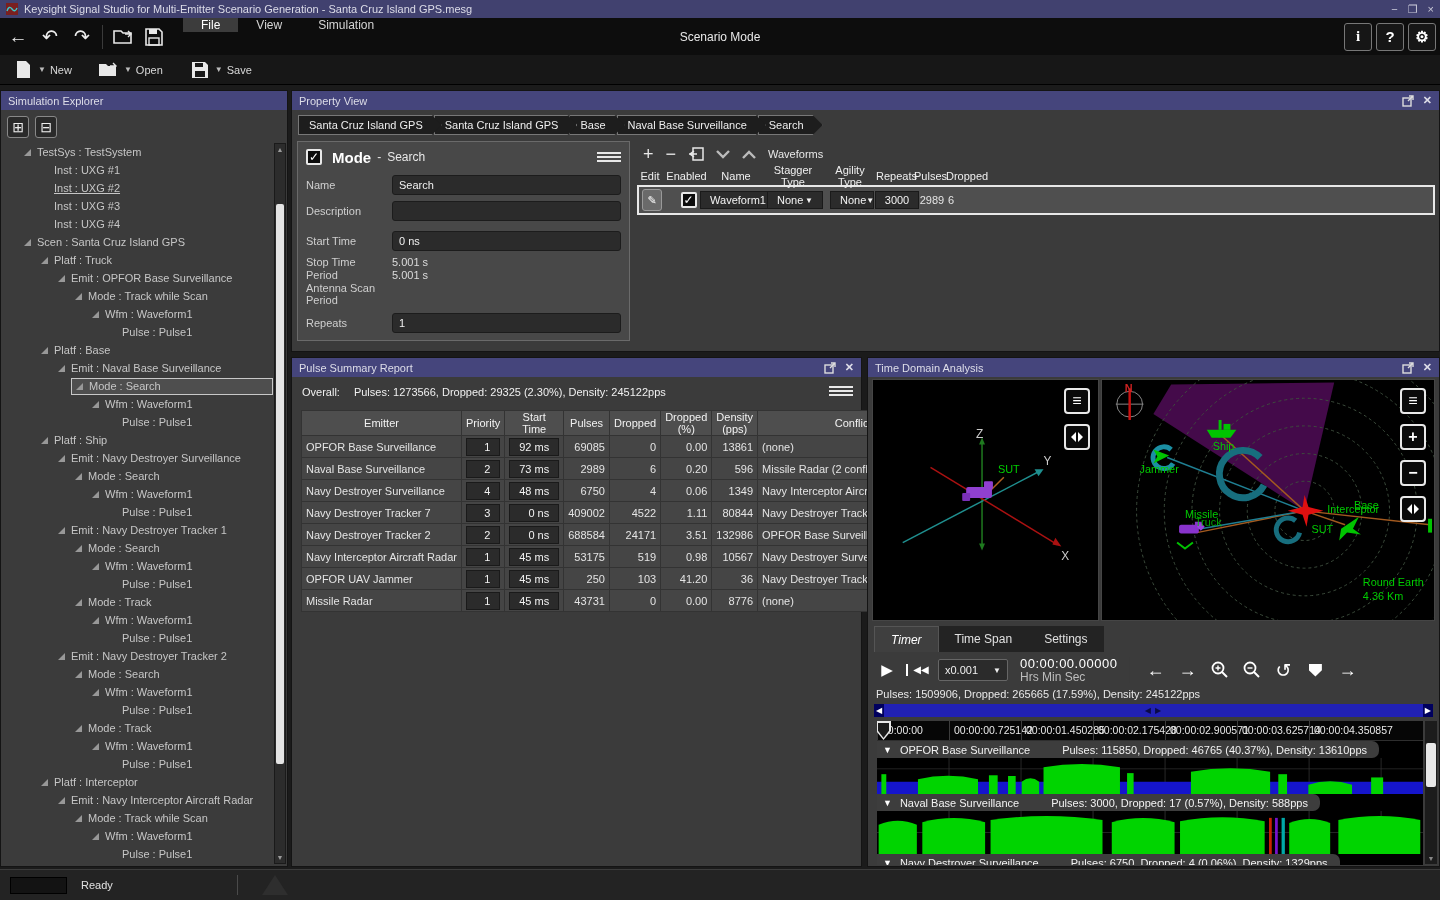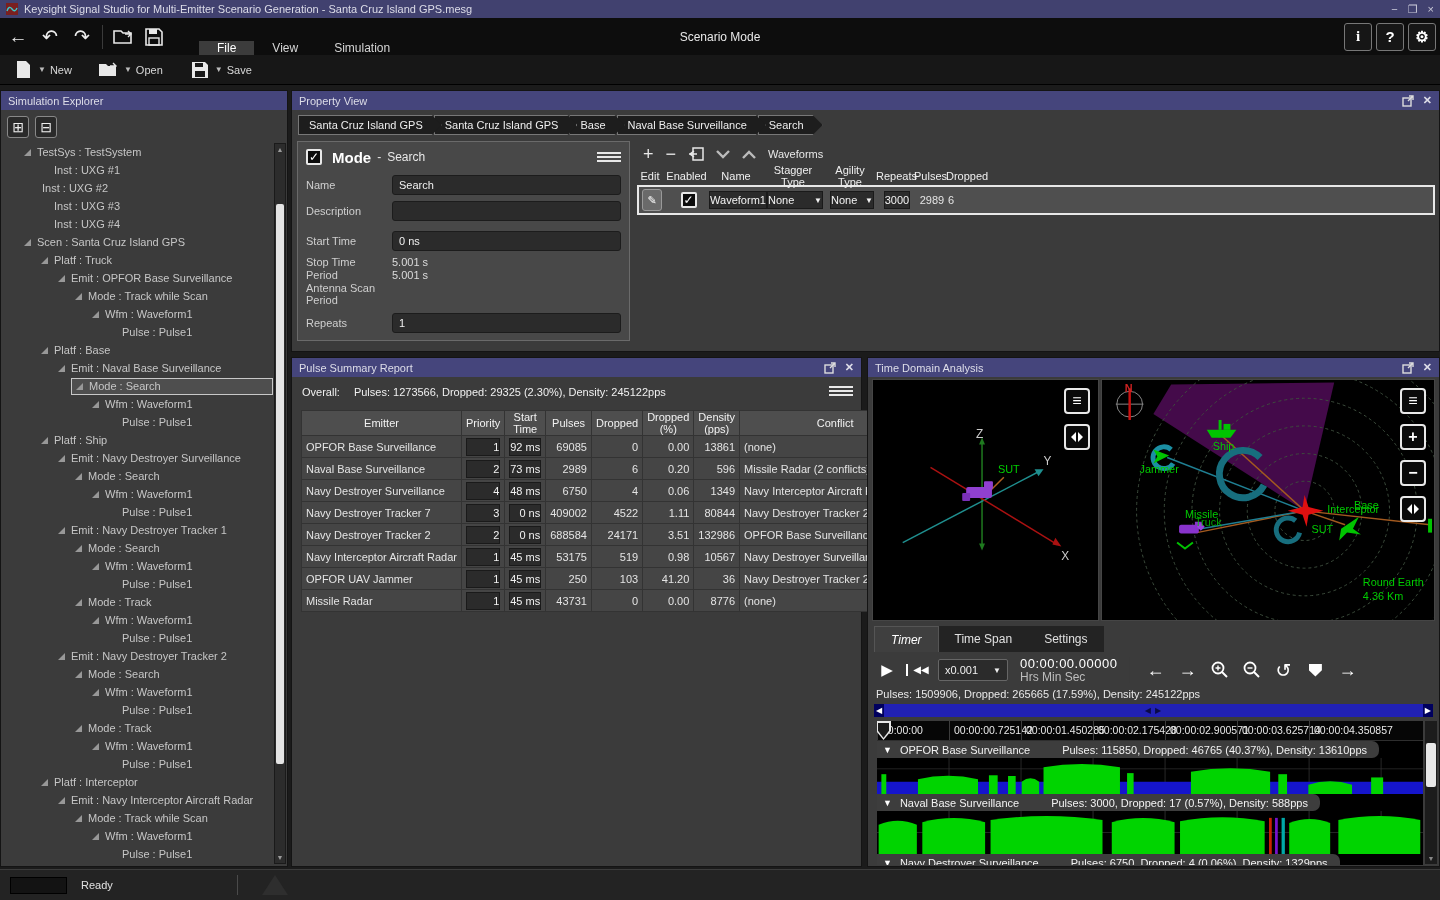--- a/index.html
+++ b/index.html
@@ -13,21 +13,21 @@
   #wincontrols { margin-left:auto; display:flex; gap:10px; color:#c9c9d8; font-size:11px; }
   #wincontrols span { cursor:pointer; }
 
   
   #menubar { position:absolute; left:0; top:18px; width:1440px; height:37px; background:#0d0d0d;
     display:flex; align-items:center; }
   .navbtn { width:28px; height:28px; display:flex; align-items:center; justify-content:center;
     color:#eee; font-size:19px; margin-left:4px; cursor:pointer; }
   .vdiv { width:1px; height:24px; background:#3a3a3a; margin:0 6px; }
   .tbico { width:30px; height:28px; display:flex; align-items:center; justify-content:center; cursor:pointer; }
-  #menu-tabs { display:flex; margin-left:30px; height:37px; align-items:flex-end; }
+  #menu-tabs { display:flex; margin-left:14px; height:37px; align-items:flex-start; }
   .tab { padding:0 18px; display:flex; align-items:center; color:#d5d5d5; font-size:12px; cursor:pointer; }
   .tab.active { background:#3c3c3c; color:#fff; }
   #mode-label { position:absolute; left:0; right:0; text-align:center; color:#e8e8e8; font-size:12px; pointer-events:none; }
   #rightbtns { margin-left:auto; display:flex; gap:4px; margin-right:4px; }
   .sqbtn { width:28px; height:28px; border:1px solid #777; border-radius:3px; background:#161616;
     color:#fff; display:flex; align-items:center; justify-content:center; font-size:15px; font-weight:bold; cursor:pointer; }
 
   
   #toolbar2 { position:absolute; left:0; top:55px; width:1440px; height:30px; background:#171717;
     display:flex; align-items:center; border-bottom:1px solid #000; }
@@ -77,21 +77,21 @@
   .sgrid { display:grid; grid-template-columns:86px 1fr; row-gap:1px; padding:2px 8px; }
 
   
   #wfpanel { position:absolute; left:345px; top:50px; right:4px; height:207px; }
   #wftools { display:flex; align-items:center; gap:12px; height:26px; padding:0 6px; color:#e8e8e8; }
   .wtico { cursor:pointer; display:flex; align-items:center; }
   #wf-headers { display:flex; height:18px; align-items:center; color:#efefef; }
   #wf-headers div { text-align:center; }
   #wfrow { display:flex; align-items:center; height:30px; border:2px solid #e8e8e8; background:#4f4f4f; }
   .wcell { display:flex; align-items:center; justify-content:center; }
-  .inbox { background:#2b2b2b; border:1px solid #1a1a1a; border-radius:0; padding:2px 0; color:#f2f2f2; }
+  .inbox { background:#2b2b2b; border:1px solid #1a1a1a; border-radius:0; padding:2px 9px; color:#f2f2f2; }
   .dropbox { display:flex; justify-content:space-between; align-items:center; width:56px; cursor:pointer; }
   .editbtn { width:20px; height:22px; background:#6a6a6a; border:1px solid #999; border-radius:3px;
     color:#fff; display:flex; align-items:center; justify-content:center; transform:none; cursor:pointer; }
 
   
   #ps-overall { position:absolute; left:10px; top:28px; right:36px; color:#f0f0f0; display:flex; gap:14px; }
   #ps-burger { position:absolute; right:8px; top:24px; }
   #pstable { position:absolute; left:9px; top:52px; right:9px; border-collapse:collapse; table-layout:fixed; }
   #pstable th { background:#4e4e4e; color:#f2f2f2; font-weight:normal; border:1px solid #333; height:18px; padding:0 4px; }
   #pstable td { background:#454545; color:#e4e4e4; border:1px solid #333; height:22px; padding:0 4px;
@@ -240,21 +240,21 @@
   </div>
   <div id="tree">
       <div class="trow" style="padding-left: 23px;">
         <span class="texp"></span>
         <span>TestSys : TestSystem</span>
       </div>
       <div class="trow" style="padding-left: 40px;">
         <span class="tnoexp"></span>
         <span>Inst : UXG #1</span>
       </div>
-      <div class="trow" style="padding-left: 28px;">
+      <div class="trow" style="padding-left: 40px; text-decoration: underline;">
         <span class="tnoexp"></span>
         <span>Inst : UXG #2</span>
       </div>
       <div class="trow" style="padding-left: 40px;">
         <span class="tnoexp"></span>
         <span>Inst : UXG #3</span>
       </div>
       <div class="trow" style="padding-left: 40px;">
         <span class="tnoexp"></span>
         <span>Inst : UXG #4</span>

